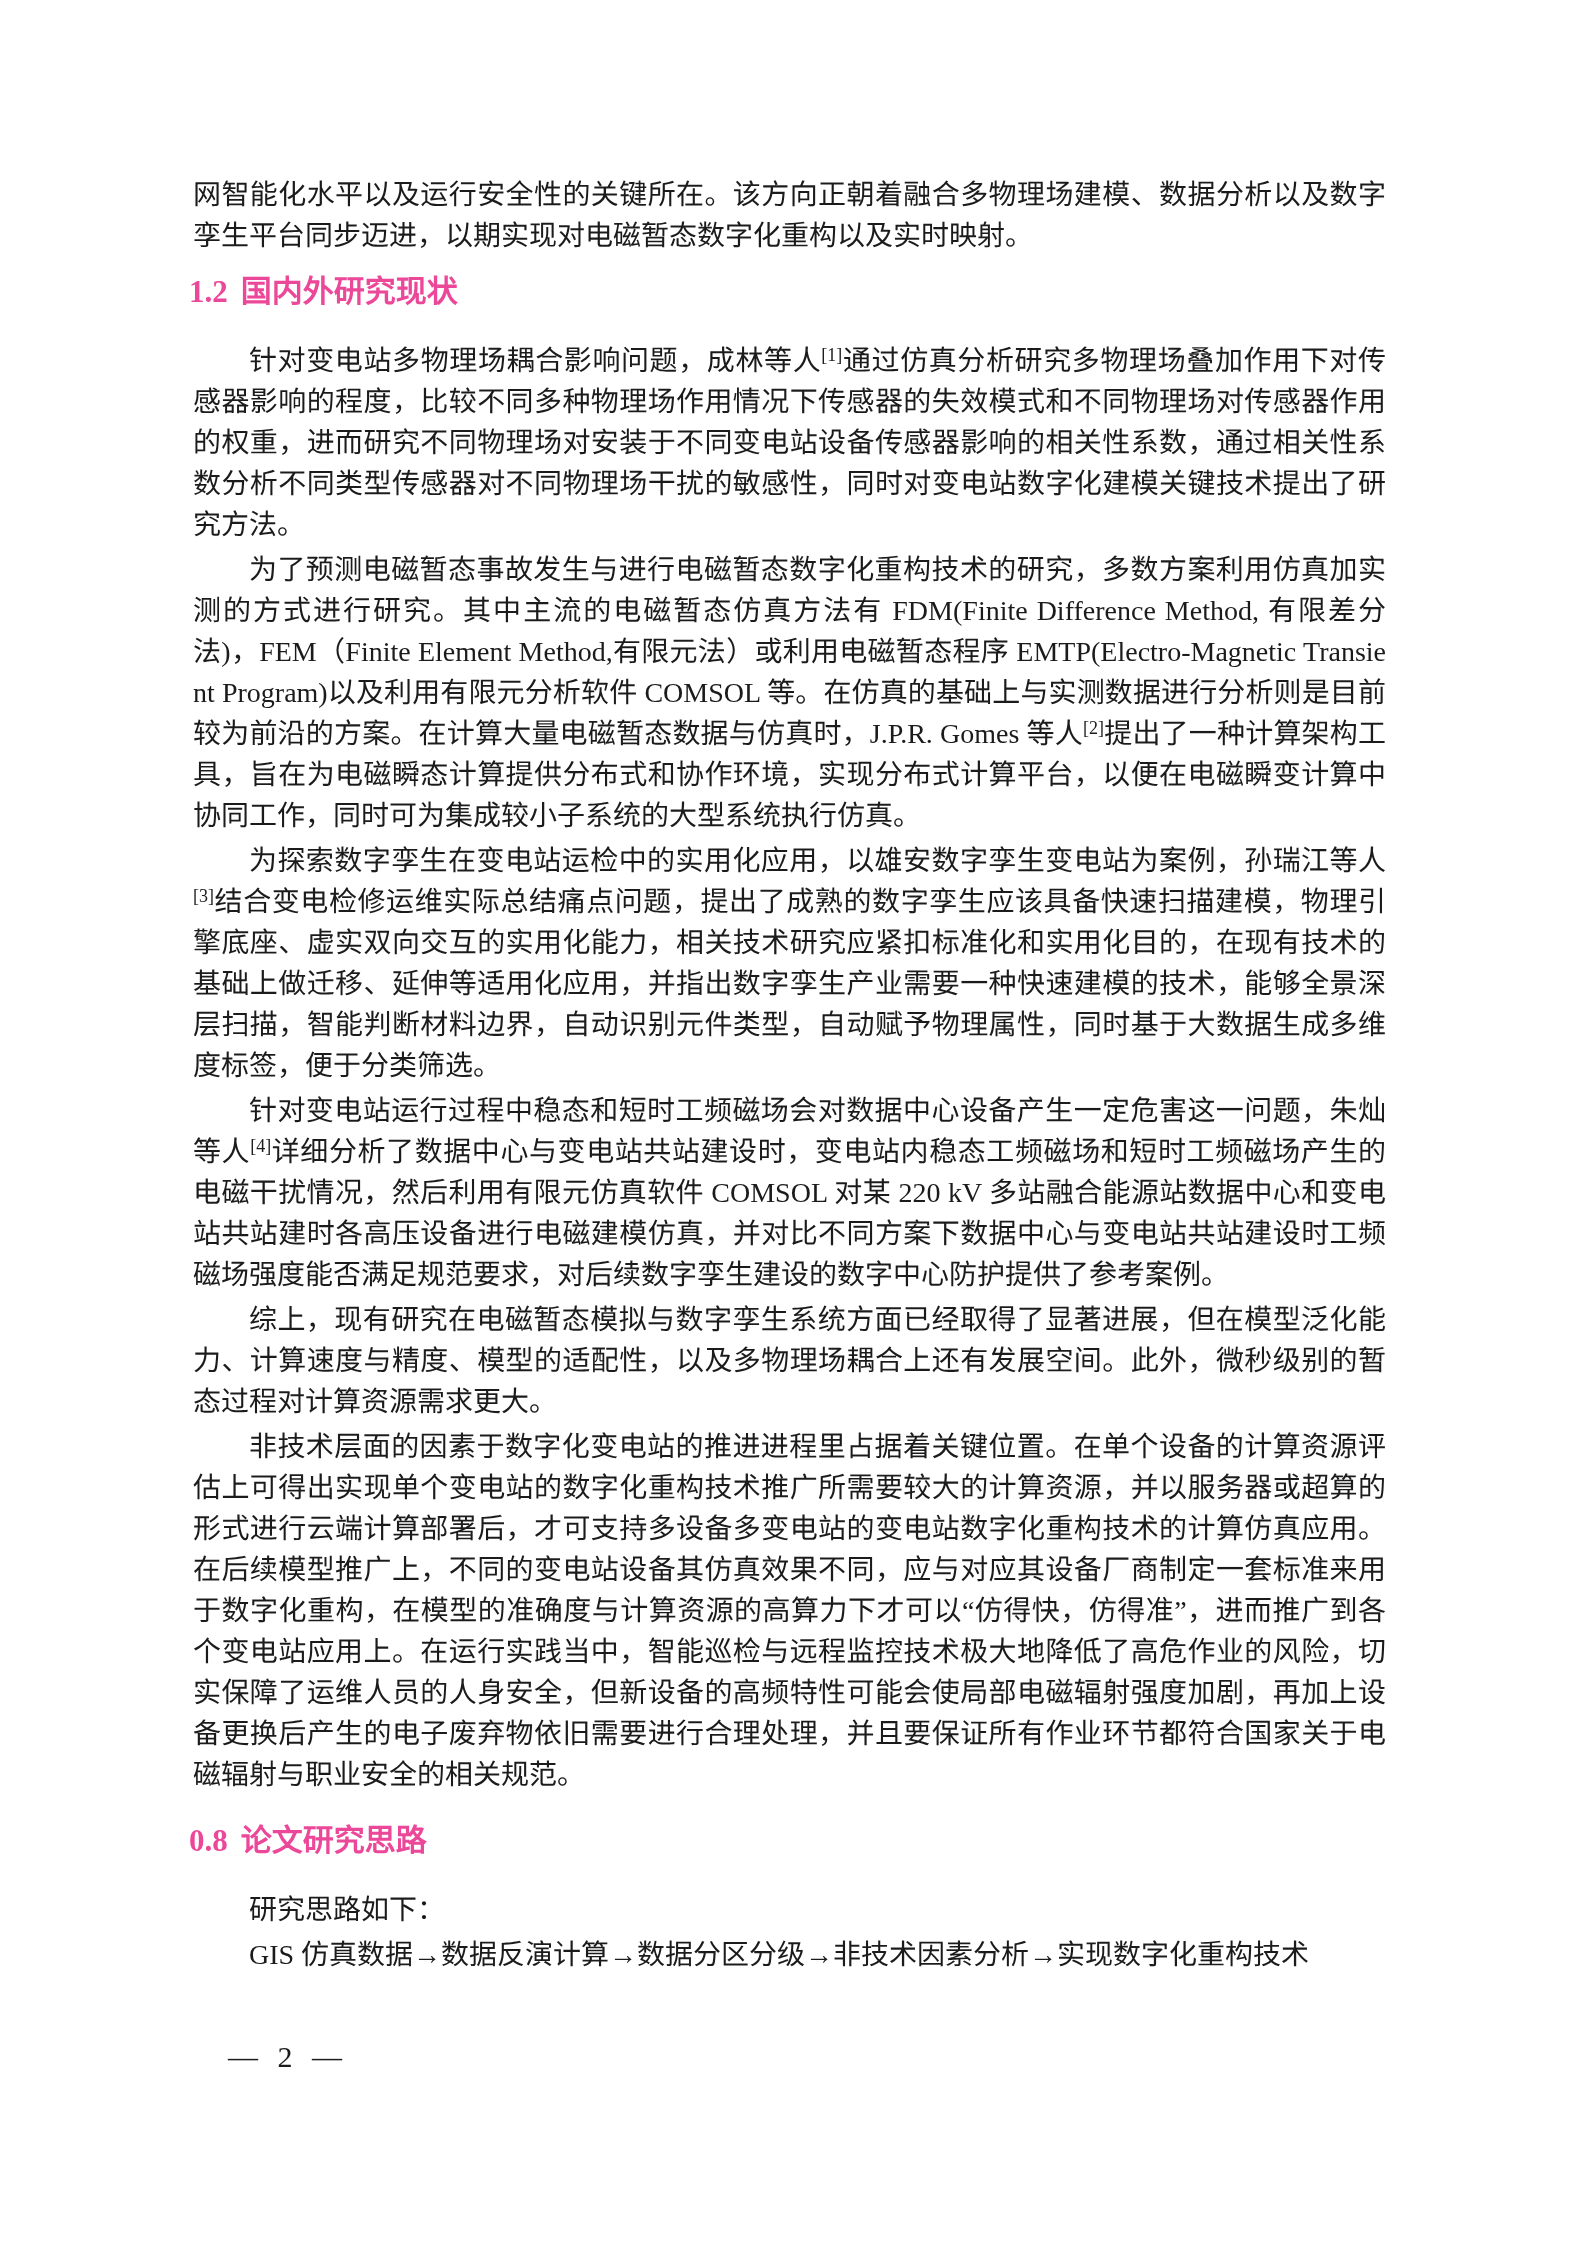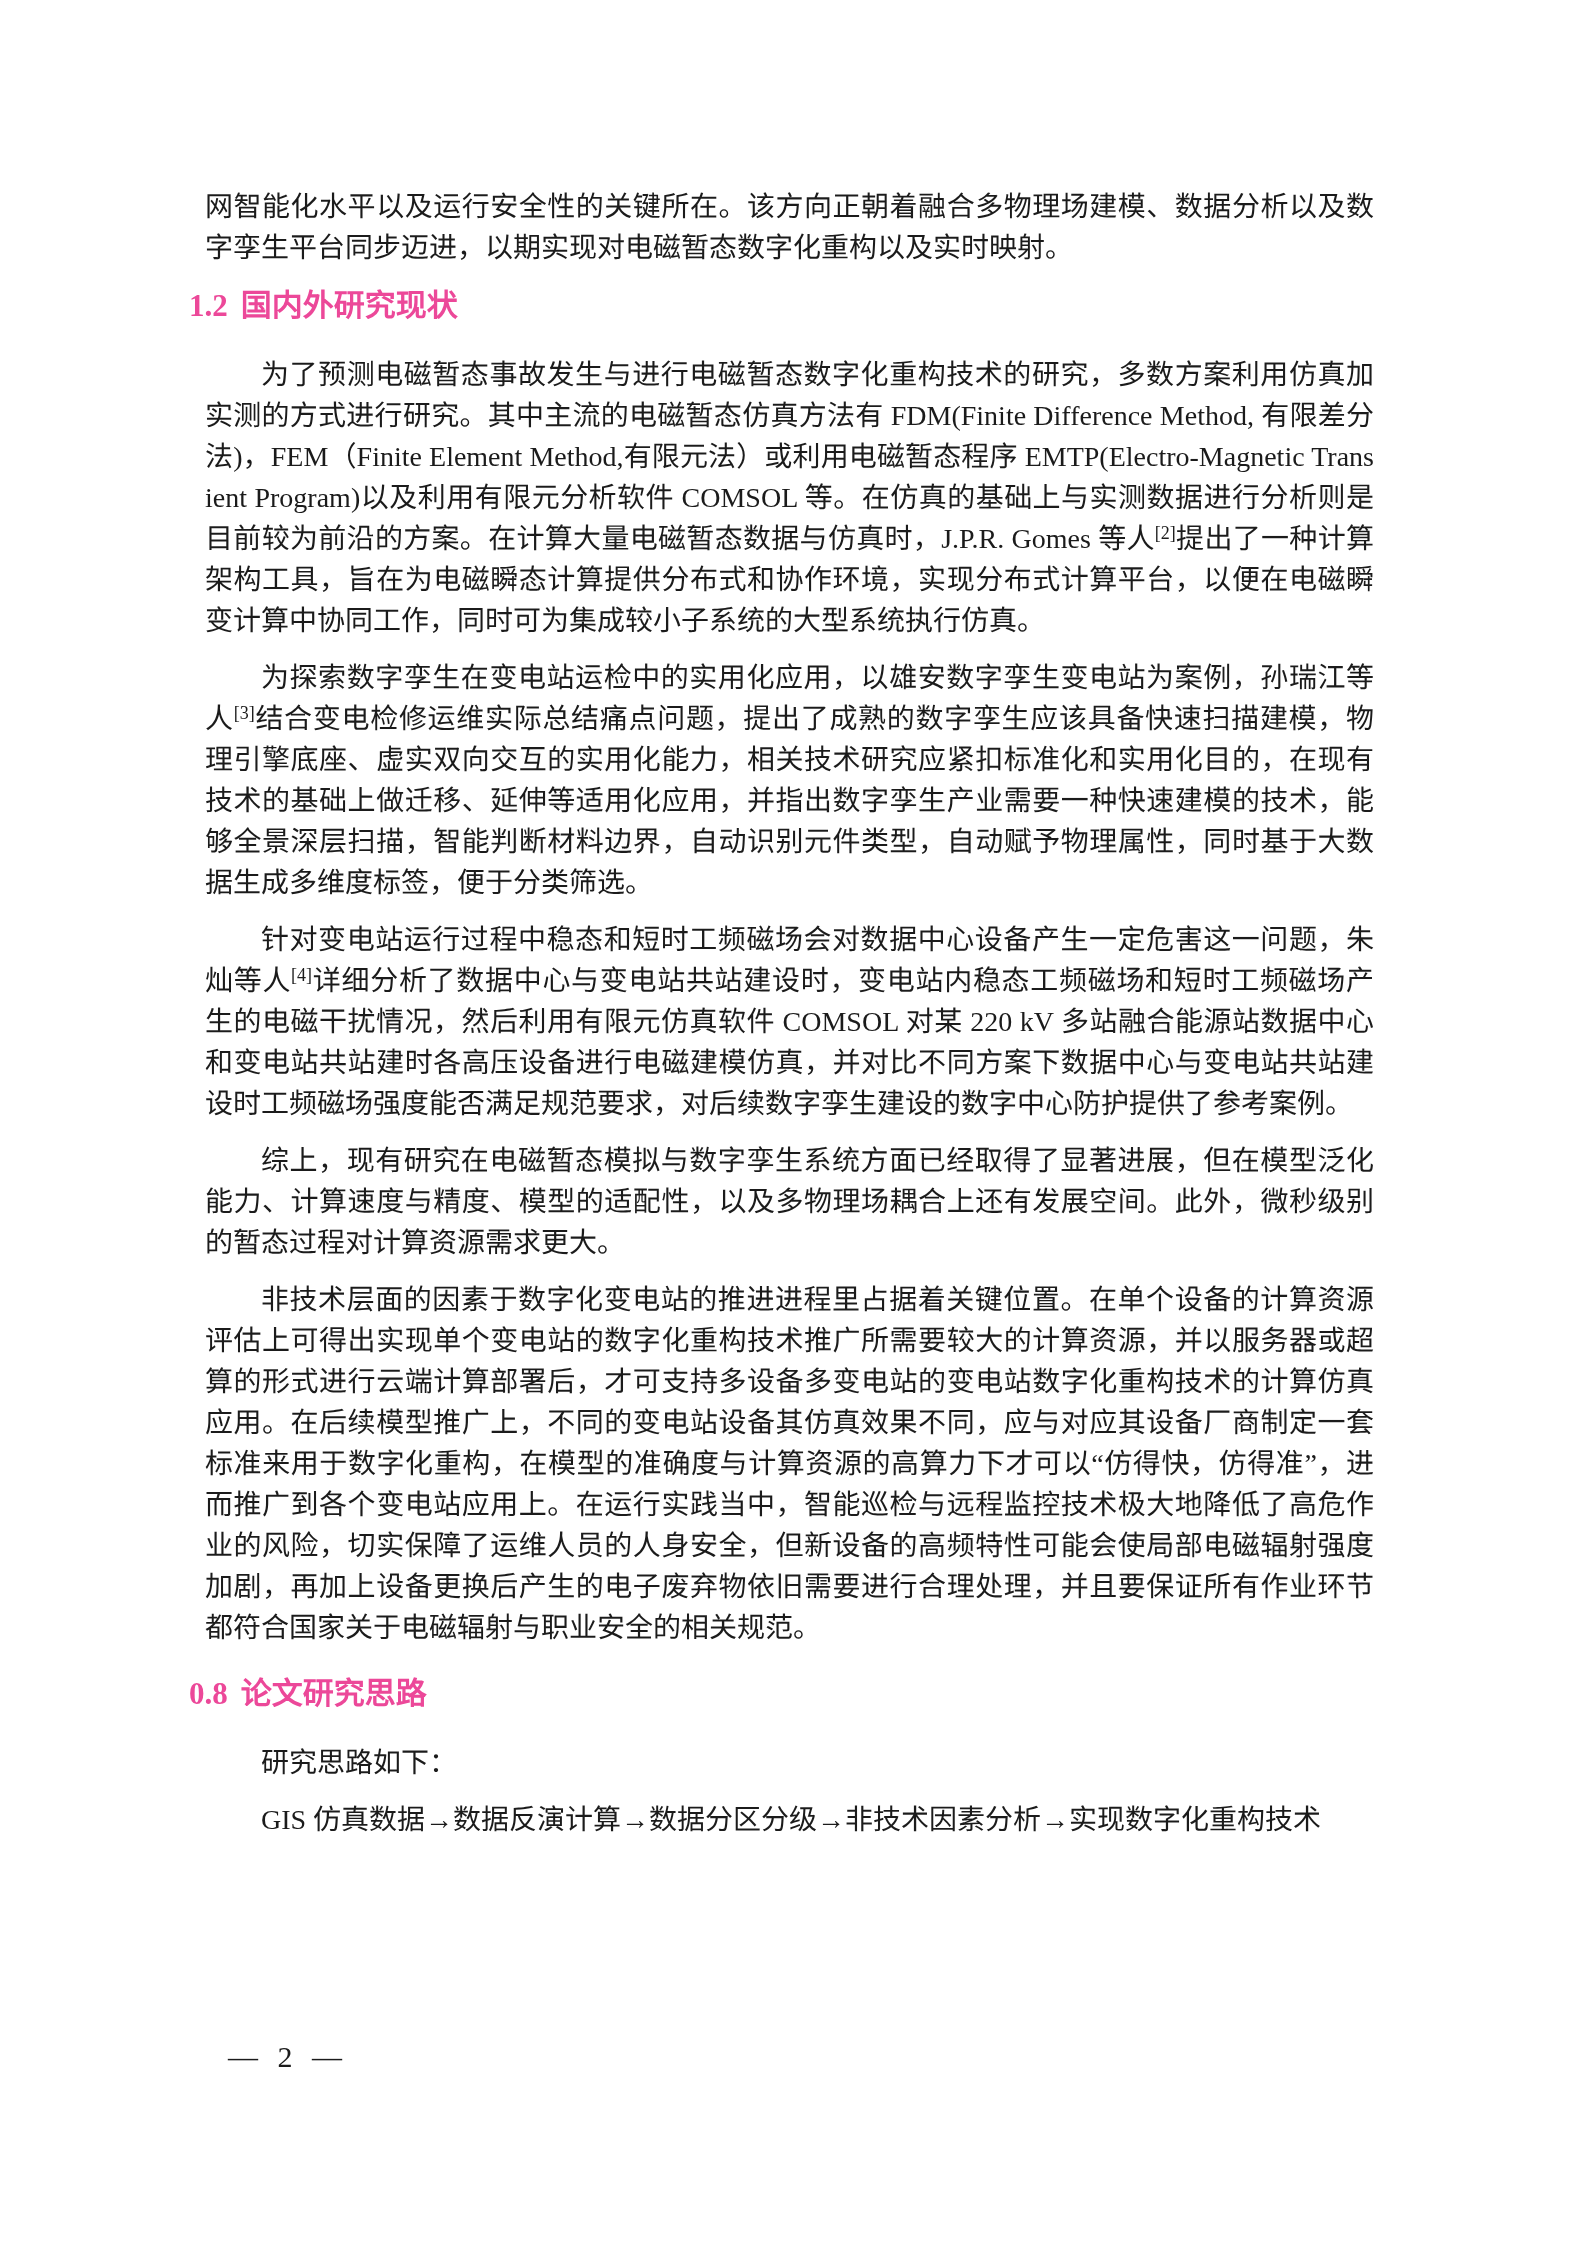--- a/index.html
+++ b/index.html
@@ -15,21 +15,21 @@
     font-family: "Liberation Serif", serif;
     overflow: hidden;
   }
   .text-block {
     position: absolute;
     left: 189px;
     top: 170px;
     width: 1201px;
   }
   p.body-paragraph {
-    margin: 16px;
+    margin: 4px;
     font-size: 28px;
     line-height: 41px;
     text-align: justify;
     word-break: break-all;
   }
   p.body-paragraph.indent {
     text-indent: 2em;
   }
   h2.sec-heading {
     font-size: 31px;
@@ -63,20 +63,21 @@
     font-family: "Liberation Serif", serif;
     white-space: pre;
   }
 </style>
 </head>
 <body>
 
 <div class="text-block">
     <p class="body-paragraph">网智能化水平以及运行安全性的关键所在。该方向正朝着融合多物理场建模、数据分析以及数字孪生平台同步迈进，以期实现对电磁暂态数字化重构以及实时映射。</p>
     <h2 class="sec-heading first-heading"><span class="sec-num">1.2</span><span class="sec-title">国内外研究现状</span></h2>
+    <p class="body-paragraph indent">针对变电站多物理场耦合影响问题，成林等人<sup class="citation-ref">[1]</sup>通过仿真分析研究多物理场叠加作用下对传感器影响的程度，比较不同多种物理场作用情况下传感器的失效模式和不同物理场对传感器作用的权重，进而研究不同物理场对安装于不同变电站设备传感器影响的相关性系数，通过相关性系数分析不同类型传感器对不同物理场干扰的敏感性，同时对变电站数字化建模关键技术提出了研究方法。</p>
     <p class="body-paragraph indent">为了预测电磁暂态事故发生与进行电磁暂态数字化重构技术的研究，多数方案利用仿真加实测的方式进行研究。其中主流的电磁暂态仿真方法有 FDM(Finite Difference Method, 有限差分法)，FEM（Finite Element Method,有限元法）或利用电磁暂态程序 EMTP(Electro-Magnetic Transient Program)以及利用有限元分析软件 COMSOL 等。在仿真的基础上与实测数据进行分析则是目前较为前沿的方案。在计算大量电磁暂态数据与仿真时，J.P.R. Gomes 等人<sup class="citation-ref">[2]</sup>提出了一种计算架构工具，旨在为电磁瞬态计算提供分布式和协作环境，实现分布式计算平台，以便在电磁瞬变计算中协同工作，同时可为集成较小子系统的大型系统执行仿真。</p>
     <p class="body-paragraph indent">为探索数字孪生在变电站运检中的实用化应用，以雄安数字孪生变电站为案例，孙瑞江等人<sup class="citation-ref">[3]</sup>结合变电检修运维实际总结痛点问题，提出了成熟的数字孪生应该具备快速扫描建模，物理引擎底座、虚实双向交互的实用化能力，相关技术研究应紧扣标准化和实用化目的，在现有技术的基础上做迁移、延伸等适用化应用，并指出数字孪生产业需要一种快速建模的技术，能够全景深层扫描，智能判断材料边界，自动识别元件类型，自动赋予物理属性，同时基于大数据生成多维度标签，便于分类筛选。</p>
     <p class="body-paragraph indent">针对变电站运行过程中稳态和短时工频磁场会对数据中心设备产生一定危害这一问题，朱灿等人<sup class="citation-ref">[4]</sup>详细分析了数据中心与变电站共站建设时，变电站内稳态工频磁场和短时工频磁场产生的电磁干扰情况，然后利用有限元仿真软件 COMSOL 对某 220 kV 多站融合能源站数据中心和变电站共站建时各高压设备进行电磁建模仿真，并对比不同方案下数据中心与变电站共站建设时工频磁场强度能否满足规范要求，对后续数字孪生建设的数字中心防护提供了参考案例。</p>
     <p class="body-paragraph indent">综上，现有研究在电磁暂态模拟与数字孪生系统方面已经取得了显著进展，但在模型泛化能力、计算速度与精度、模型的适配性，以及多物理场耦合上还有发展空间。此外，微秒级别的暂态过程对计算资源需求更大。</p>
     <p class="body-paragraph indent">非技术层面的因素于数字化变电站的推进进程里占据着关键位置。在单个设备的计算资源评估上可得出实现单个变电站的数字化重构技术推广所需要较大的计算资源，并以服务器或超算的形式进行云端计算部署后，才可支持多设备多变电站的变电站数字化重构技术的计算仿真应用。在后续模型推广上，不同的变电站设备其仿真效果不同，应与对应其设备厂商制定一套标准来用于数字化重构，在模型的准确度与计算资源的高算力下才可以“仿得快，仿得准”，进而推广到各个变电站应用上。在运行实践当中，智能巡检与远程监控技术极大地降低了高危作业的风险，切实保障了运维人员的人身安全，但新设备的高频特性可能会使局部电磁辐射强度加剧，再加上设备更换后产生的电子废弃物依旧需要进行合理处理，并且要保证所有作业环节都符合国家关于电磁辐射与职业安全的相关规范。</p>
     <h2 class="sec-heading"><span class="sec-num">0.8</span><span class="sec-title">论文研究思路</span></h2>
     <p class="body-paragraph indent">研究思路如下：</p>
     <p class="body-paragraph indent">GIS 仿真数据→数据反演计算→数据分区分级→非技术因素分析→实现数字化重构技术</p>
   </div>
 

